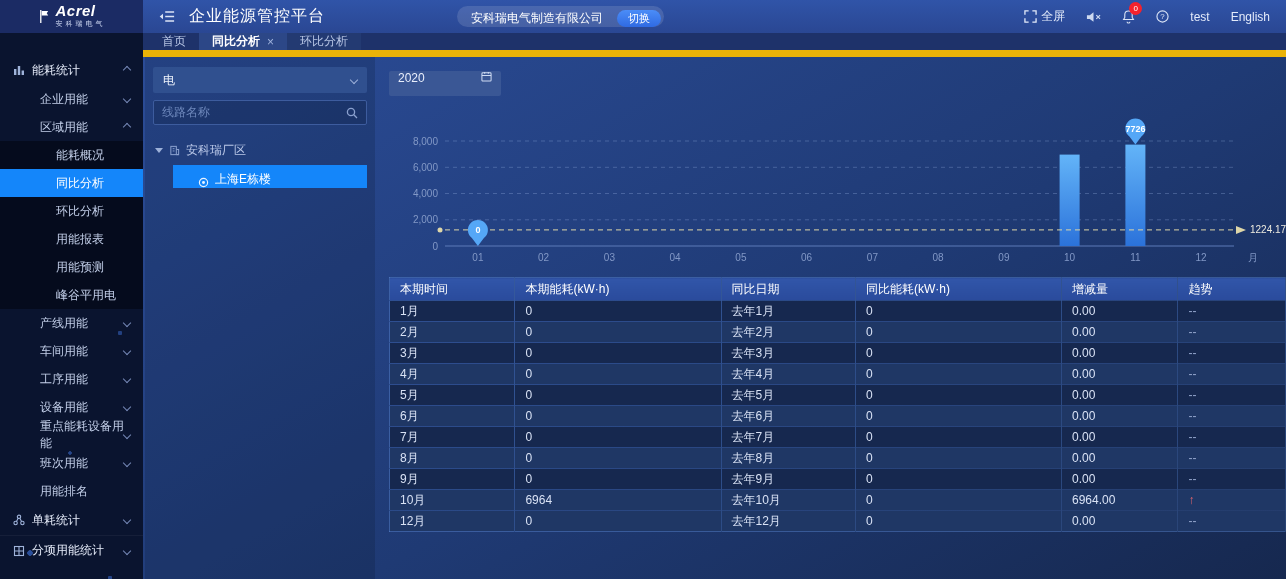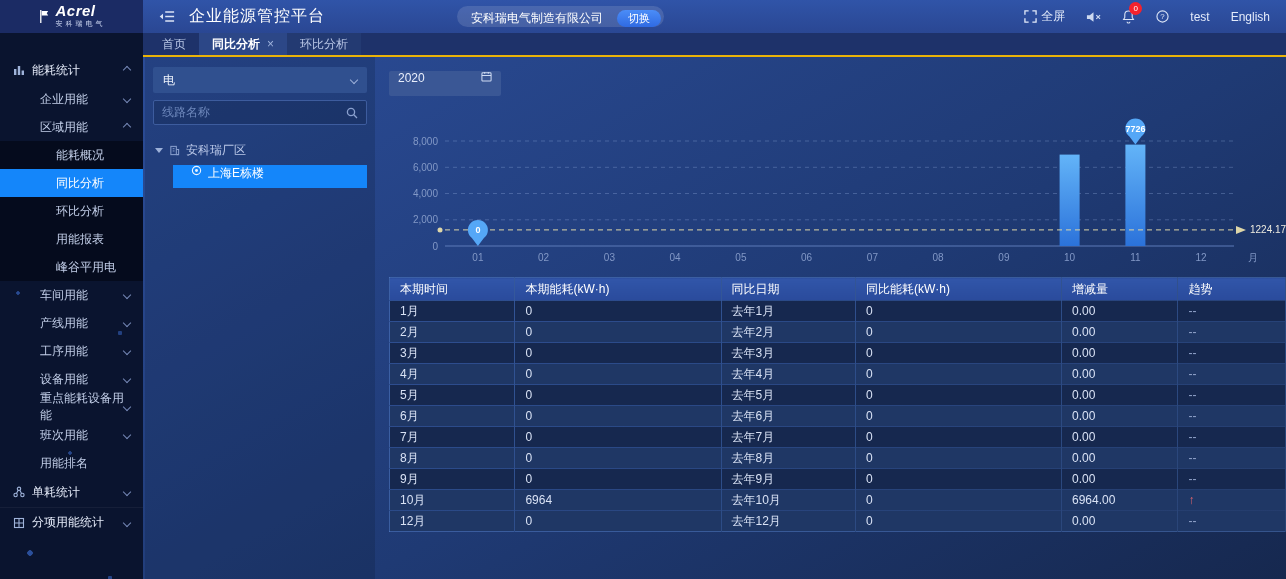--- a/index.html
+++ b/index.html
@@ -38,39 +38,39 @@
   .mi.d1{padding-left:40px}
   .mi.d2{background:#050b1d;padding-left:56px}
   .mi.active{background:#1486fa;color:#fff}
   .mi .chev{margin-left:auto}
   .chev{width:6px;height:6px;border-right:1.3px solid #7588b6;border-bottom:1.3px solid #7588b6;display:inline-block;flex:none}
   .chev.down{transform:rotate(45deg)}
   .chev.up{transform:rotate(-135deg)}
   .micon{display:flex;align-items:center;flex:none}
 
   .right{flex:1;display:flex;flex-direction:column;min-width:0}
-  .tabbar{height:24px;flex:none;background:#1e326a;display:flex;align-items:stretch;padding-left:6px;border-bottom:2px solid #eab308}
+  .tabbar{height:24px;flex:none;background:#1e326a;display:flex;align-items:stretch;padding-left:6px;border-bottom:7px solid #eab308}
   .tab{display:flex;align-items:center;padding:0 13px;color:#b9c7e6;gap:7px;cursor:pointer}
   .tab:not(:first-child){background:#233a72}
   .tab.active{background:#2c4787;color:#fff;font-weight:bold}
   .tab .close{font-weight:normal;color:#9fb3dd;font-size:12px;line-height:1}
 
   .content{flex:1;display:flex;min-height:0;background:linear-gradient(150deg,#2b4c97 0%,#1f3a74 55%,#16284f 100%);
     background-blend-mode:normal}
 
   
   .filter-panel{width:230px;flex:none;margin-left:2px;padding:10px 8px 0;background:rgba(6,14,36,.18)}
   .select{height:26px;background:#30508f;border-radius:2px;display:flex;align-items:center;padding:0 10px;color:#eef3fc;margin-bottom:7px;cursor:pointer}
   .select .chev{margin-left:auto;border-color:#9db1d9}
   .searchbox{height:25px;border:1px solid #3d5c9e;border-radius:2px;display:flex;align-items:center;padding:0 8px;margin-bottom:13px;background:rgba(12,26,60,.25)}
   .searchbox input{flex:1;background:transparent;border:none;outline:none;color:#dfe8f8;font-size:12px;font-family:Liberation Mono, monospace;min-width:0}
   .searchbox input::placeholder{color:#6d87bb}
   .tree-root{display:flex;align-items:center;gap:6px;color:#bac8e8;height:24px;padding-left:2px;cursor:pointer}
   .tri{width:0;height:0;border-left:4px solid transparent;border-right:4px solid transparent;border-top:5px solid #9db1d9;flex:none}
-  .tree-leaf{display:flex;align-items:flex-start;gap:6px;height:23px;margin-left:20px;padding-left:18px;color:#cdd9f0;cursor:pointer;margin-top:3px}
+  .tree-leaf{display:flex;align-items:flex-end;gap:6px;height:23px;margin-left:20px;padding-left:25px;color:#cdd9f0;cursor:pointer;margin-top:3px}
   .tree-leaf.selected{background:#1486fa;color:#fff}
 
   
   .main{flex:1;min-width:0;padding:14px 0 0 14px}
   .year-picker{width:112px;height:25px;background:#3a5795;border-radius:2px;display:flex;align-items:flex-start;padding:0 9px;color:#e8eefc;cursor:pointer;margin-bottom:10px}
   .year-picker .micon{margin-left:auto}
   .chart{height:165px;margin-bottom:6px}
   .chart svg{display:block}
   .chart text{font-family:"Liberation Sans","DejaVu Sans",sans-serif}
   .ytick,.xtick{fill:#8298c6;font-size:10px}
@@ -185,28 +185,31 @@
         <div class="mi d2 active">
           <span>同比分析</span>
         </div>
         <div class="mi d2">
           <span>环比分析</span>
         </div>
         <div class="mi d2">
           <span>用能报表</span>
         </div>
         <div class="mi d2">
+          <span>用能预测</span>
+        </div>
+        <div class="mi d2">
           <span>峰谷平用电</span>
         </div>
         <div class="mi d1">
+          <span>产线用能</span>
+          <span class="chev down"></span>
+        </div>
+        <div class="mi d1">
           <span>车间用能</span>
-          <span class="chev down"></span>
-        </div>
-        <div class="mi d1">
-          <span>产线用能</span>
           <span class="chev down"></span>
         </div>
         <div class="mi d1">
           <span>工序用能</span>
           <span class="chev down"></span>
         </div>
         <div class="mi d1">
           <span>设备用能</span>
           <span class="chev down"></span>
         </div>

